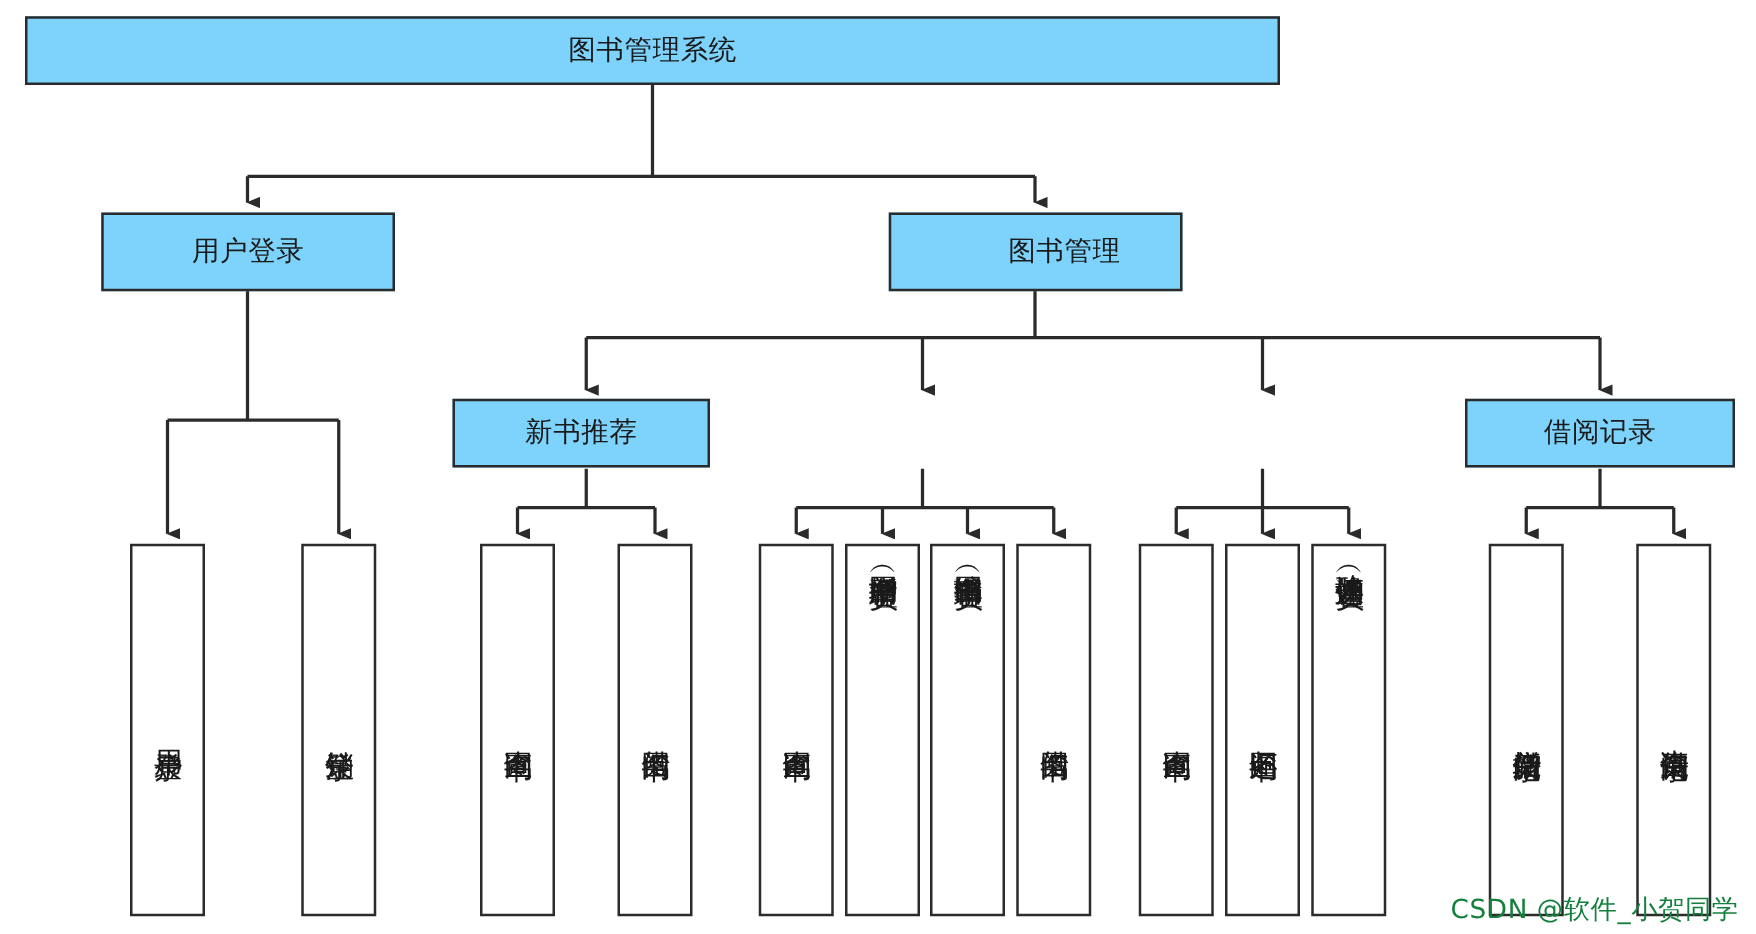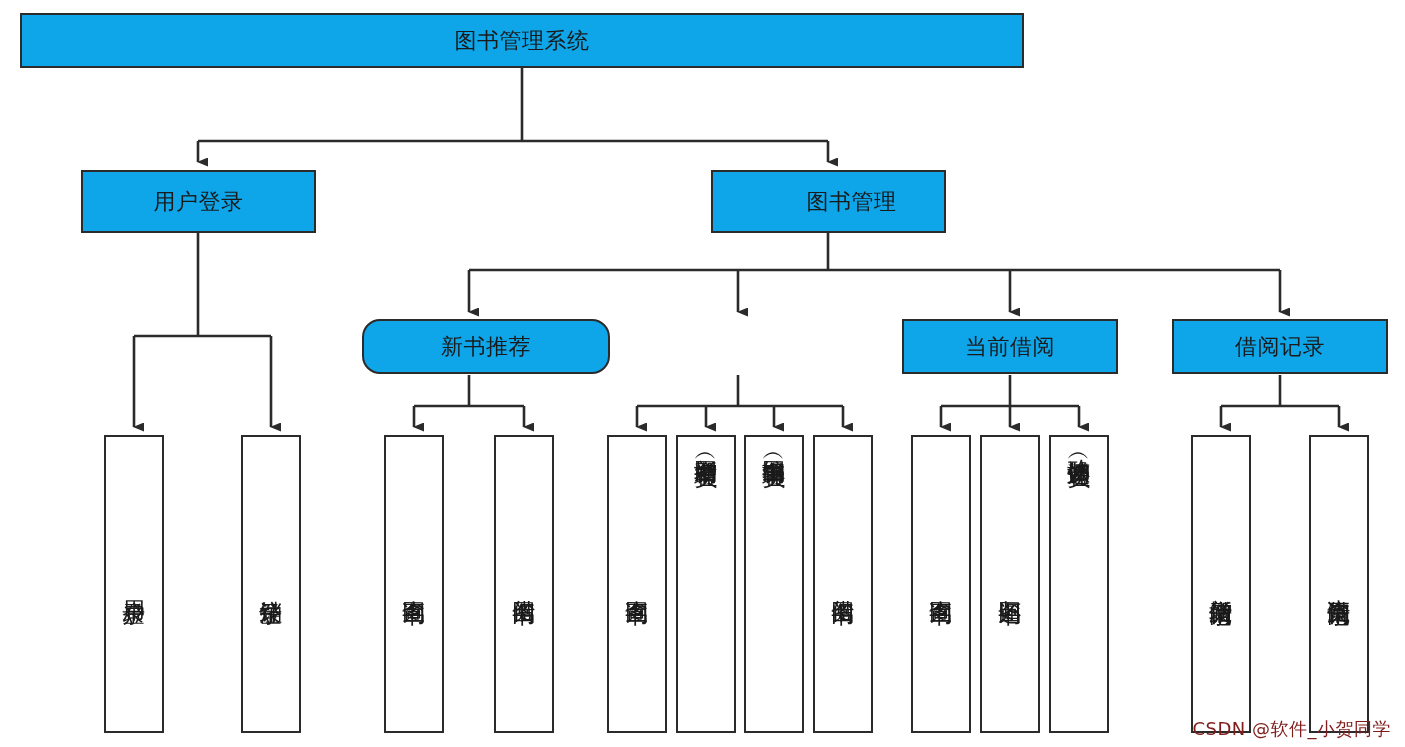--- a/index.html
+++ b/index.html
@@ -23,21 +23,21 @@
     position: absolute;
     left: 0;
     top: 0;
     width: 1405px;
     height: 747px;
     pointer-events: none;
   }
   .node-box {
     position: absolute;
     box-sizing: border-box;
-    background: #0ea5e9;
+    background: #7dd3fc;
     border: 2px solid #2b2b2b;
     display: flex;
     align-items: center;
     justify-content: center;
     color: #1a1a1a;
   }
   .node-label {
     font-size: 22px;
     line-height: 1.18;
     letter-spacing: 0.5px;
@@ -61,22 +61,22 @@
     font-size: 23px;
     line-height: 1.24;
     letter-spacing: 1px;
     white-space: nowrap;
     padding: 4px 0;
   }
   .watermark {
     position: absolute;
     right: 14px;
     bottom: 6px;
-    font-size: 18px;
-    color: #7f1d1d;
+    font-size: 21px;
+    color: #15803d;
     letter-spacing: 0.5px;
     white-space: nowrap;
   }
 </style>
 </head>
 <body>
 
 <div id="diagram-root">
 
   <svg class="connector-layer" viewBox="0 0 1405 747" xmlns="http://www.w3.org/2000/svg">
@@ -134,28 +134,25 @@
   </div>
 
   <div class="node-box" style="left:81px; top:170px; width:235px; height:63px;">
     <span class="node-label">用户登录</span>
   </div>
 
   <div class="node-box" style="left:711px; top:170px; width:235px; height:63px;padding-left:46px;">
     <span class="node-label">图书管理</span>
   </div>
 
-  <div class="node-box" style="left:362px; top:319px; width:248px; height:55px;border-radius:18px;">
+  <div class="node-box" style="left:362px; top:319px; width:206px; height:55px;">
     <span class="node-label">新书推荐</span>
   </div>
 
 
-  <div class="node-box" style="left:902px; top:319px; width:216px; height:55px;">
-    <span class="node-label">当前借阅</span>
-  </div>
 
   <div class="node-box" style="left:1172px; top:319px; width:216px; height:55px;">
     <span class="node-label">借阅记录</span>
   </div>
 
   <div class="leaf-box center-v" style="left:104px; top:435px; width:60px; height:298px;">
     <span class="leaf-label">用户登录</span>
   </div>
 
   <div class="leaf-box center-v" style="left:241px; top:435px; width:60px; height:298px;">

